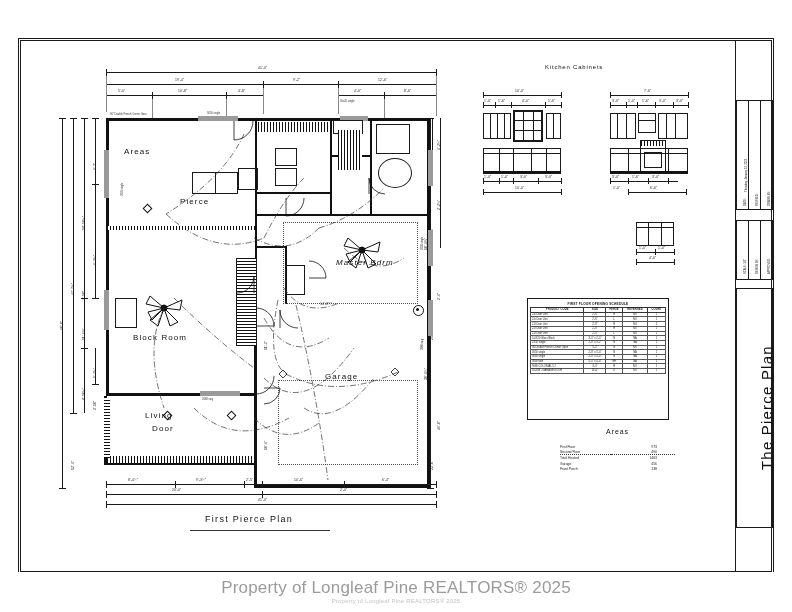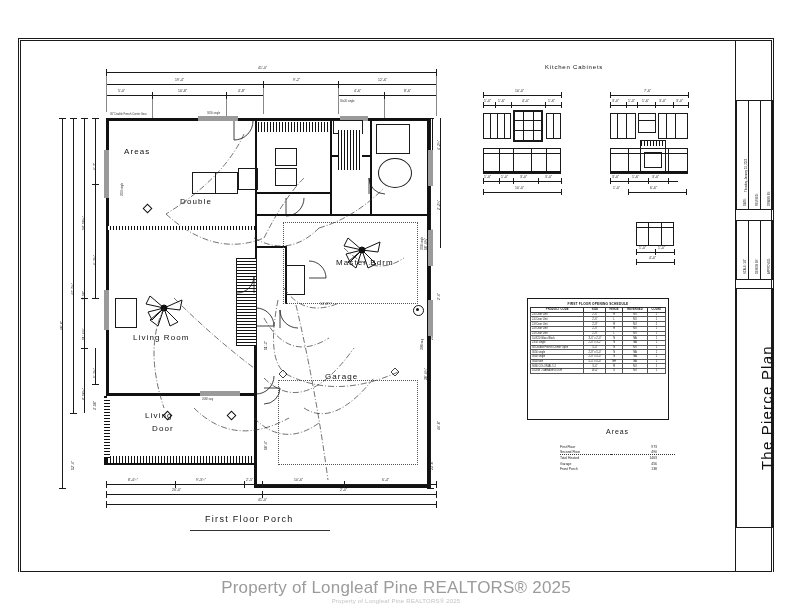--- a/index.html
+++ b/index.html
@@ -316,25 +316,25 @@
         <path d="M176 210 L176 192 M176 192 A18 18 0 0 0 194 210"></path>
         <path d="M152 258 L152 276 M152 276 A18 18 0 0 0 170 258"></path>
         <path d="M205 160 L222 160 M222 160 A17 17 0 0 0 205 143"></path>
         <path d="M265 76 L265 60 M265 60 A16 16 0 0 0 281 76"></path>
         <path d="M150 175 L150 158 M150 158 A17 17 0 0 1 133 175"></path>
         <path d="M160 270 L176 270 M176 270 A16 16 0 0 1 160 286"></path>
       </g>
     </svg>
 
     <span class="roomlbl" style="left:124px;top:147px;">Areas</span>
-    <span class="roomlbl" style="left:180px;top:197px;">Double</span>
-    <span class="roomlbl" style="left:133px;top:333px;">Living Room</span>
+    <span class="roomlbl" style="left:180px;top:197px;">Pierce</span>
+    <span class="roomlbl" style="left:133px;top:333px;">Block Room</span>
     <span class="roomlbl" style="left:145px;top:411px;">Living</span>
     <span class="roomlbl" style="left:152px;top:424px;">Door</span>
-    <span class="roomlbl" style="left:336px;top:258px;">Master Bdrm</span>
+    <span class="roomlbl" style="left:336px;top:258px;font-style:italic;">Master Bdrm</span>
     <span class="roomlbl" style="left:325px;top:372px;">Garage</span>
 
     <span class="tiny" style="left:110px;top:113px;">36" Double French Center Gear</span>
     <span class="tiny" style="left:207px;top:112px;">3050 single</span>
     <span class="tiny" style="left:340px;top:100px;">30x20 single</span>
     <span class="tiny" style="left:202px;top:398px;">2668 swg</span>
     <span class="vtxt tiny" style="left:121px;top:196px;transform:rotate(-90deg);">2040 single</span>
     <span class="vtxt tiny" style="left:421px;top:250px;transform:rotate(-90deg);">2030 single</span>
     <span class="vtxt tiny" style="left:421px;top:350px;transform:rotate(-90deg);">2868 swg</span>
 
@@ -364,21 +364,21 @@
     <div class="ln v" style="left:436px;top:491px;height:7px;"></div>
     <span class="dimtxt" style="left:172px;top:488px;">20'-0"</span>
     <span class="dimtxt" style="left:340px;top:488px;">2'-0"</span>
 
     <div class="ln h" style="left:106px;top:504px;width:330px;"></div>
     <div class="ln v" style="left:106px;top:501px;height:7px;"></div>
     <div class="ln v" style="left:436px;top:501px;height:7px;"></div>
     <span class="dimtxt" style="left:258px;top:498px;">41'-0"</span>
   </div>
 
-  <div id="fp-label">First Floor Porch</div>
+  <div id="fp-label">First Pierce Plan</div>
   <div id="fp-underline"></div>
 
   <div id="cabtitle">Kitchen Cabinets</div>
 
   <div>
     <div class="ln h" style="left:483px;top:95px;width:78px;"></div>
     <div class="ln v" style="left:483px;top:92px;height:6px;"></div>
     <div class="ln v" style="left:561px;top:92px;height:6px;"></div>
     <span class="dimtxt" style="left:515px;top:89px;">10'-0"</span>
     <div class="ln h" style="left:483px;top:105px;width:78px;"></div>

